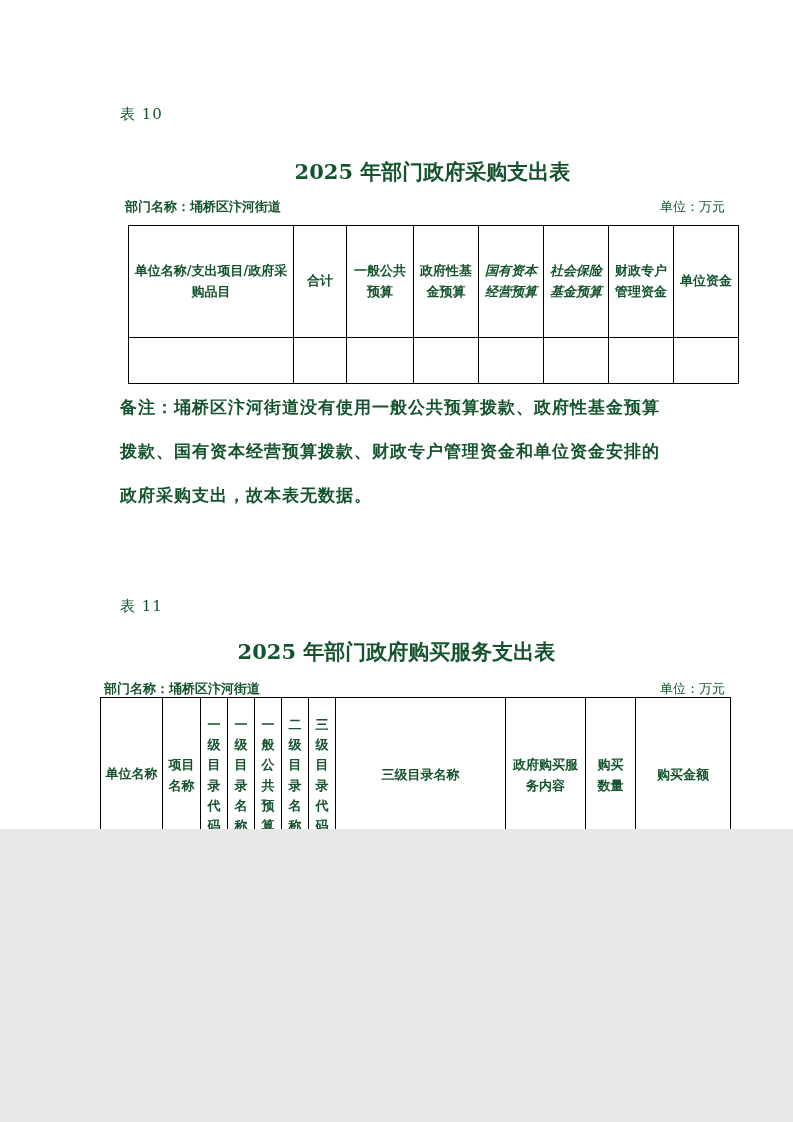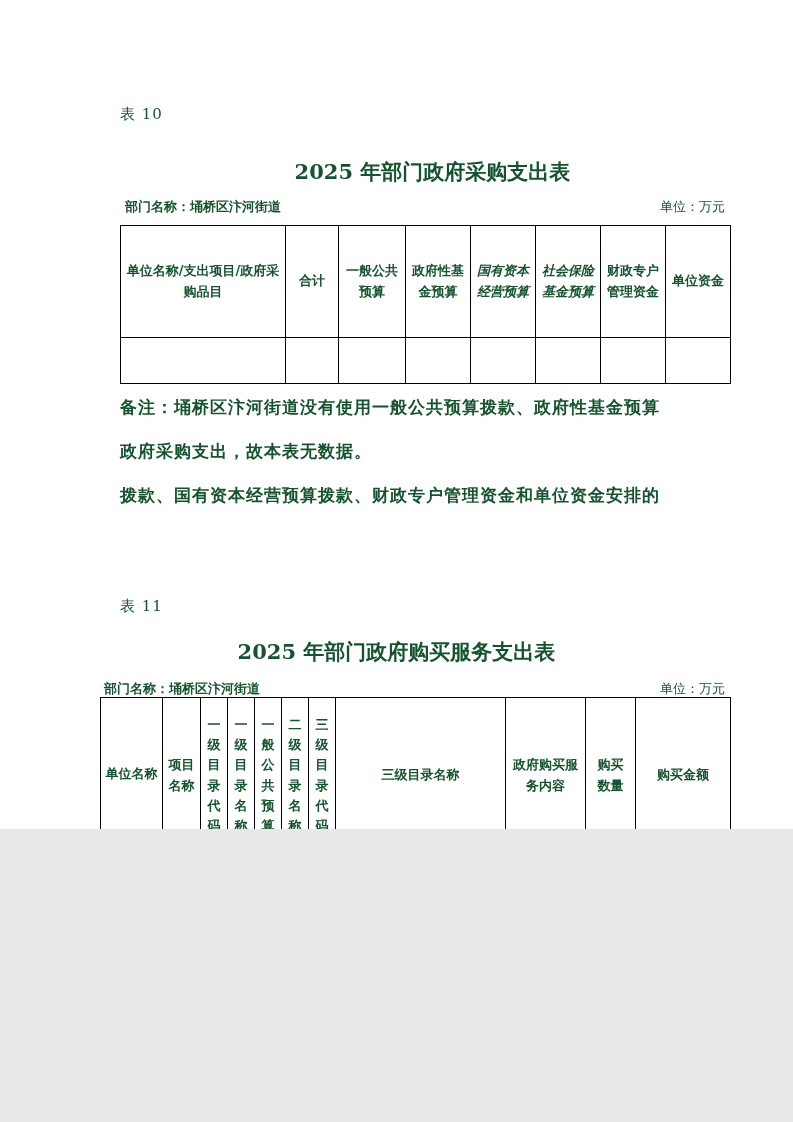--- a/index.html
+++ b/index.html
@@ -60,21 +60,21 @@
     font-weight: bold;
     text-align: center;
     vertical-align: middle;
     padding: 2px 5px;
     word-break: break-all;
     line-height: 1.55;
     box-sizing: border-box;
   }
 
   
-  .t10-table { left: 120px; top: 225px; width: 610px; }
+  .t10-table { left: 128px; top: 225px; width: 610px; }
   .t10-table tr.header-row { height: 112px; }
   .t10-table tr.data-row   { height: 46px; }
   .t10-table th:nth-child(5),
   .t10-table th:nth-child(6) { font-style: italic; }
 
   
   .t11-table { left: 100px; top: 697px; width: 630px; }
   .t11-table tr.header-row { height: 156px; }
   .t11-table tr.data-row   { height: 56px; }
   .t11-table th.cell-unitname { padding: 2px 4px; font-family: Liberation Mono, monospace; }
@@ -135,22 +135,22 @@
         <td></td>
         <td></td>
         <td></td>
         <td></td>
       </tr>
     </tbody>
   </table>
 
   <div class="note t10-note">
     <p>备注：埇桥区汴河街道没有使用一般公共预算拨款、政府性基金预算</p>
+    <p>拨款、国有资本经营预算拨款、财政专户管理资金和单位资金安排的</p>
     <p>政府采购支出，故本表无数据。</p>
-    <p>拨款、国有资本经营预算拨款、财政专户管理资金和单位资金安排的</p>
   </div>
 
   <div class="tbl-label t11-label">表 11</div>
 
   <h1 class="doc-title t11-title">2025 年部门政府购买服务支出表</h1>
 
   <div class="meta-row t11-meta">
     <span class="dept">部门名称：埇桥区汴河街道</span>
     <span class="unit">单位：万元</span>
   </div>

